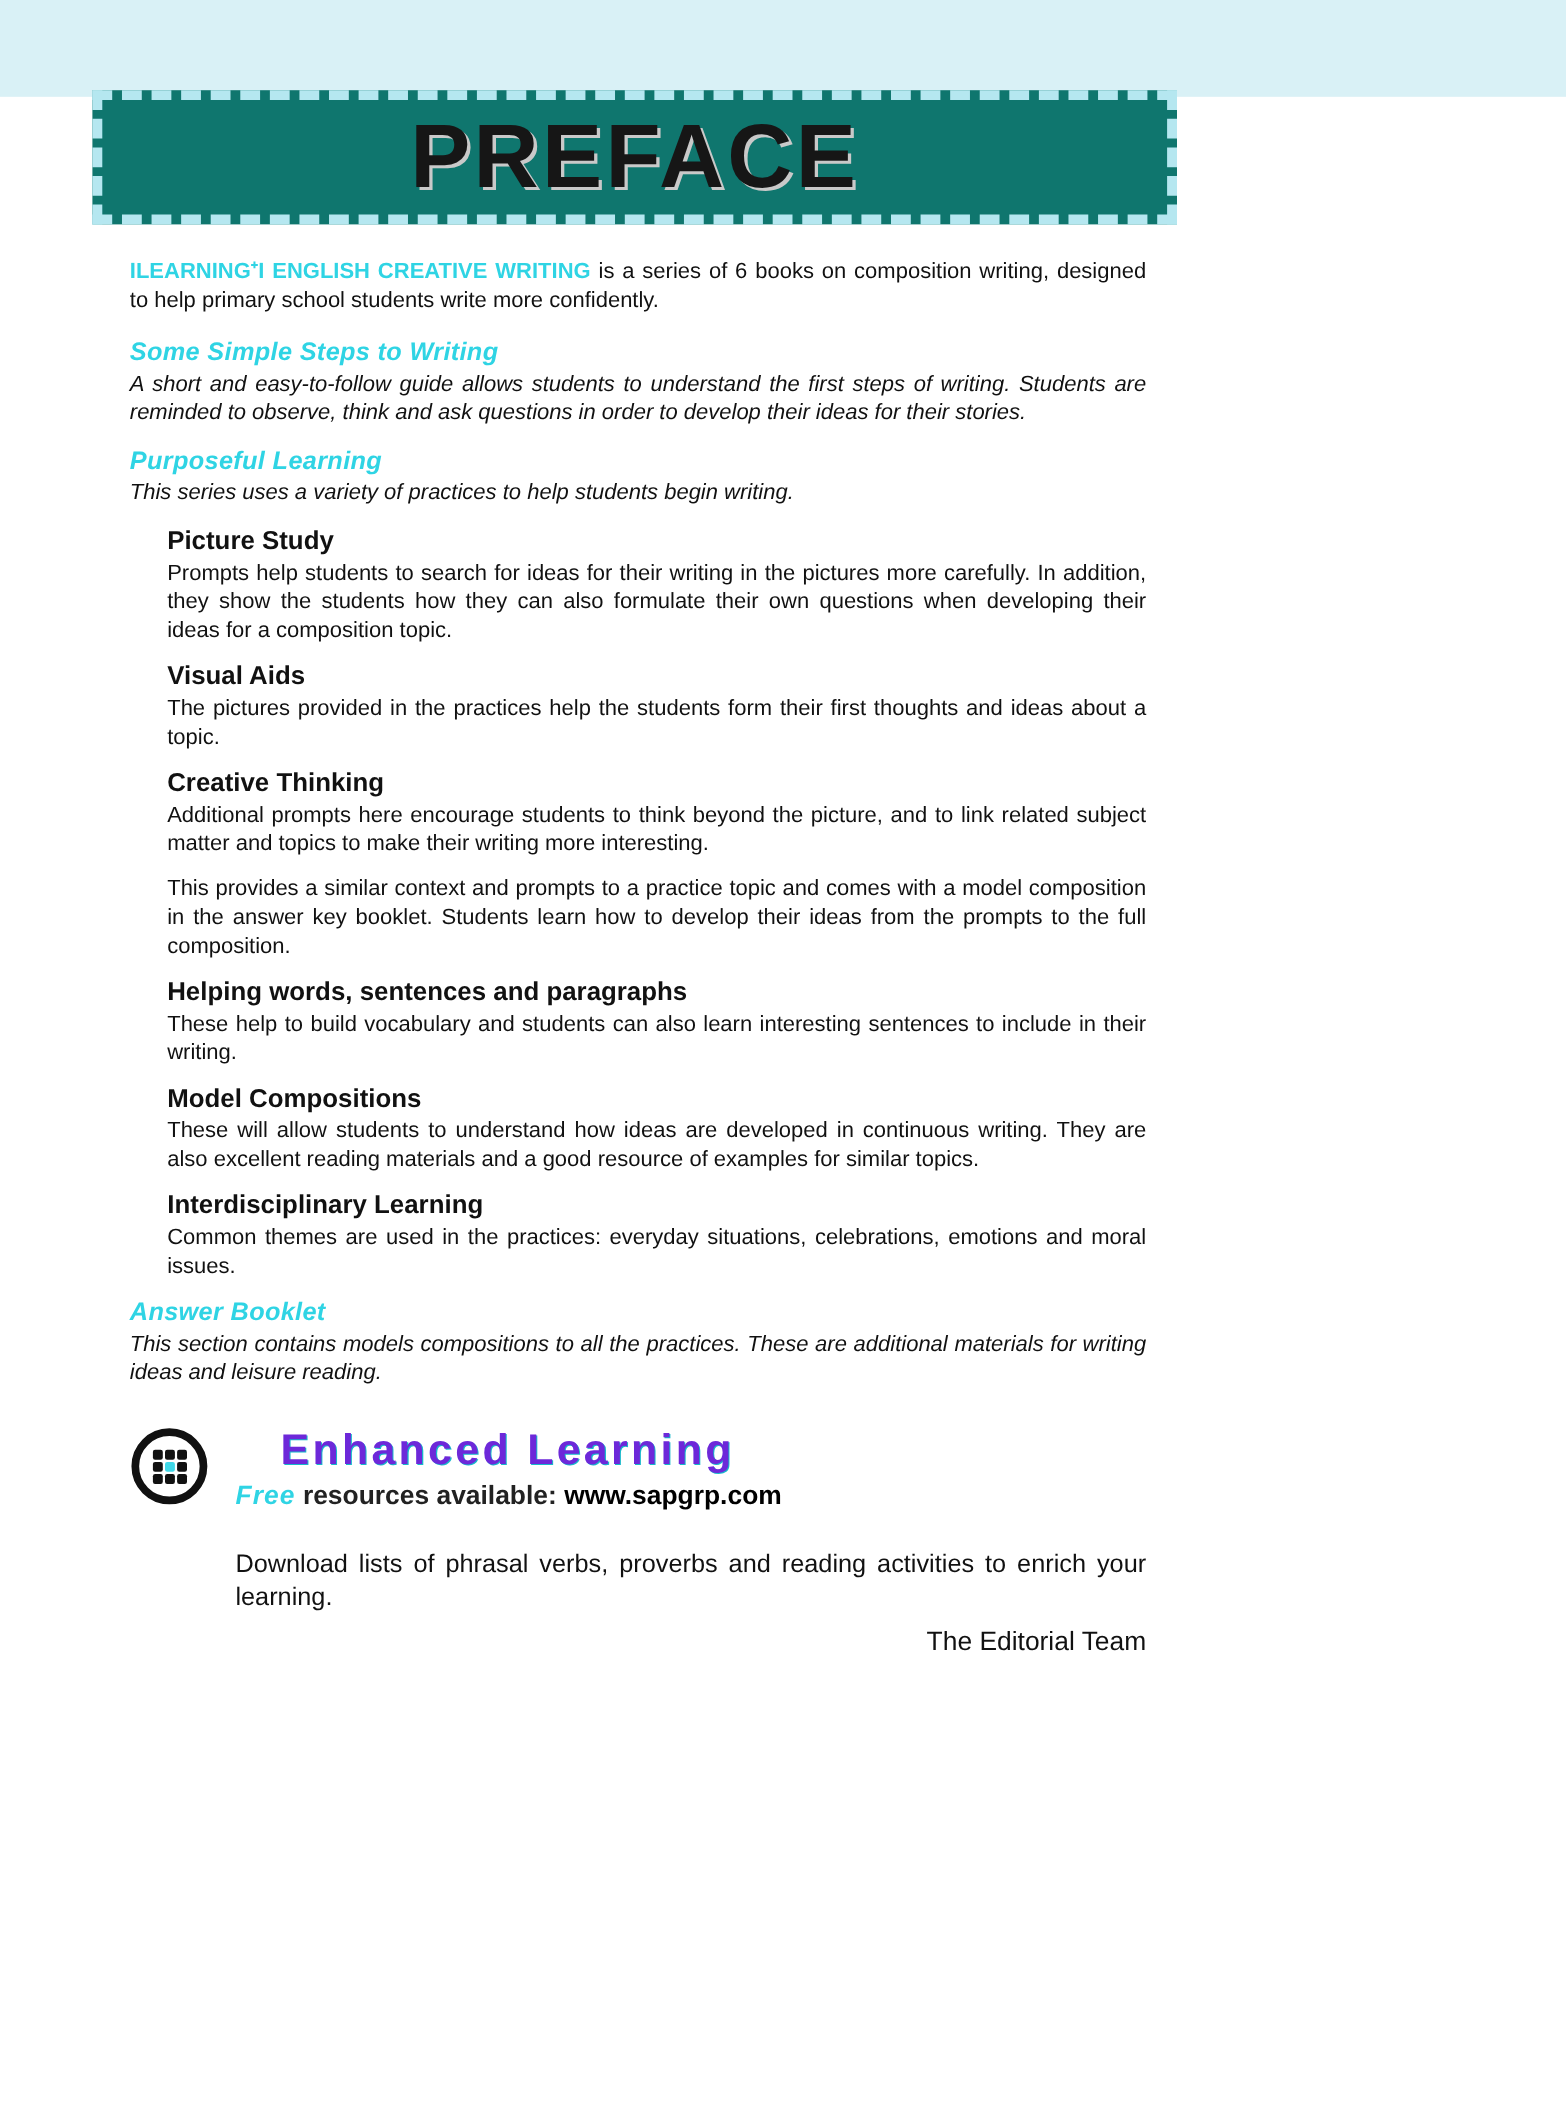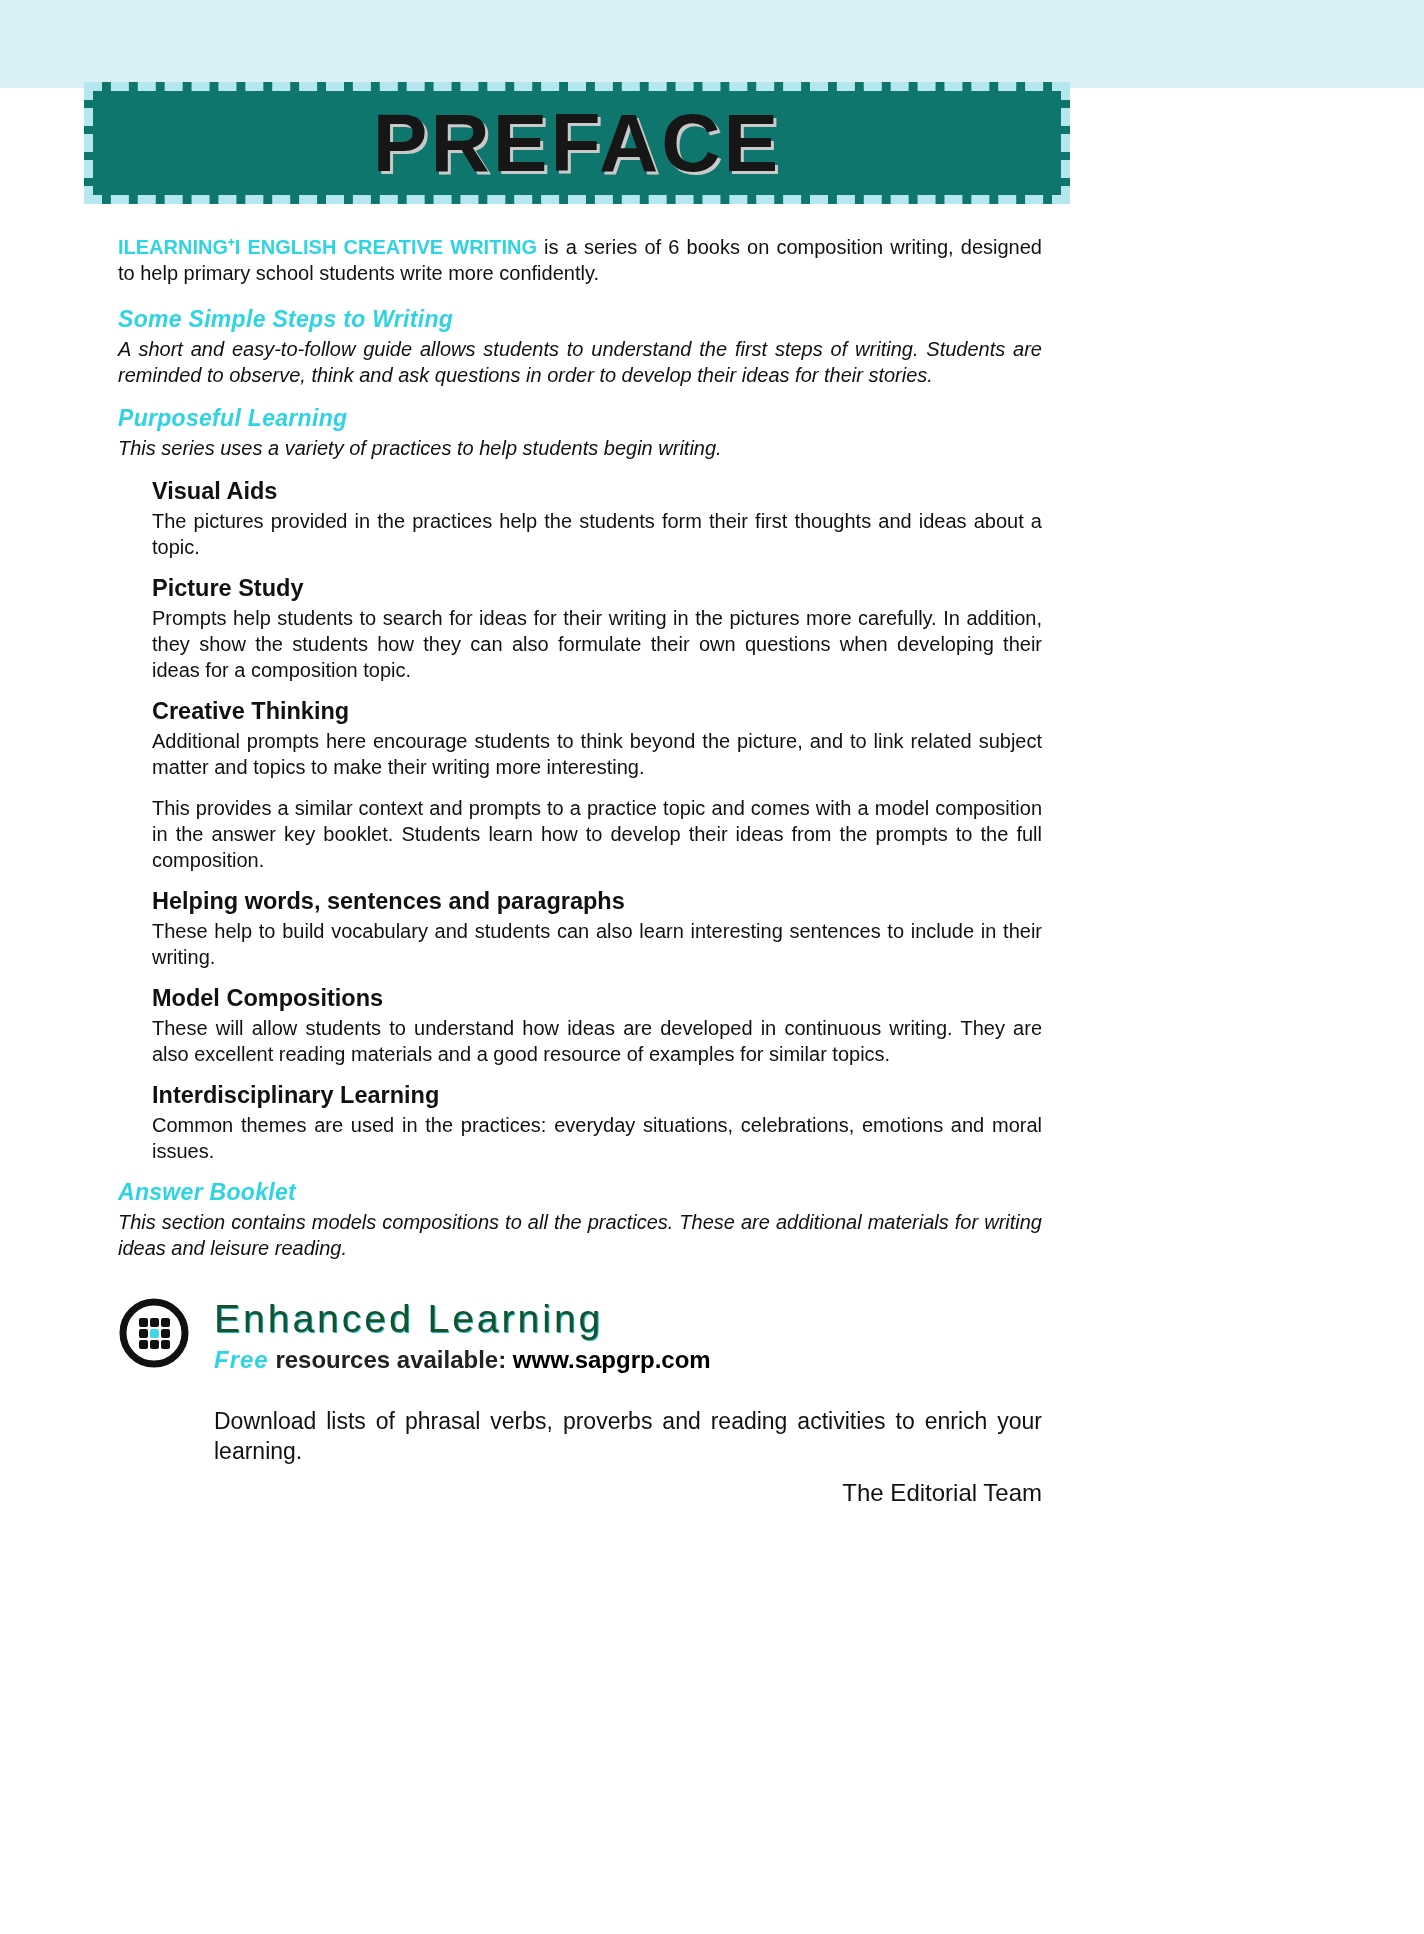--- a/index.html
+++ b/index.html
@@ -48,23 +48,24 @@
   }
   .subsections{margin-left:34px;}
   .subsection{margin-bottom:15px;}
   .sub-h{font-size:23.5px;font-weight:bold;margin:0 0 3px 0;}
   .enhanced{
     display:flex;gap:24px;margin-top:36px;align-items:flex-start;
   }
   .logo-wrap{flex:0 0 72px;}
   .etext{flex:1;}
   .etitle{
-    font-size:39px;font-weight:normal;color:#14532d;
+    font-size:39px;font-weight:bold;color:#6d28d9;
     letter-spacing:3px;
     text-shadow:1px 1px 0 #17b9cb;
+    margin-left:41px;
   }
   .eline{margin-top:5px;font-size:24px;}
   .free{color:#2fd4e4;font-style:italic;font-weight:bold;letter-spacing:1px;}
   .eres{font-weight:bold;color:#222;}
   .eurl{font-weight:bold;color:#000;}
   .ebody{margin-top:32px;font-size:23px;line-height:1.32;text-align:justify;}
   .sig{
     margin-top:12px;text-align:right;
     font-size:24px;font-weight:normal;
   }
@@ -88,27 +89,27 @@
   </div>
 
   <div class="section">
     <h3 class="cyan-h">Purposeful Learning</h3>
     <p class="body-text">This series uses a variety of practices to help students begin writing.</p>
   </div>
 
   <div class="subsections">
 
     <div class="subsection">
-      <h4 class="sub-h">Visual Aids</h4>
-      <p class="body-text">The pictures provided in the practices help the students form their first thoughts and ideas about a topic.</p>
+      <h4 class="sub-h">Picture Study</h4>
+      <p class="body-text">Prompts help students to search for ideas for their writing in the pictures more carefully. In addition, they show the students how they can also formulate their own questions when developing their ideas for a composition topic.</p>
     </div>
 
     <div class="subsection">
-      <h4 class="sub-h">Picture Study</h4>
-      <p class="body-text">Prompts help students to search for ideas for their writing in the pictures more carefully. In addition, they show the students how they can also formulate their own questions when developing their ideas for a composition topic.</p>
+      <h4 class="sub-h">Visual Aids</h4>
+      <p class="body-text">The pictures provided in the practices help the students form their first thoughts and ideas about a topic.</p>
     </div>
 
     <div class="subsection">
       <h4 class="sub-h">Creative Thinking</h4>
       <p class="body-text">Additional prompts here encourage students to think beyond the picture, and to link related subject matter and topics to make their writing more interesting.</p>
     </div>
 
     <div class="subsection">
       <p class="body-text">This provides a similar context and prompts to a practice topic and comes with a model composition in the answer key booklet. Students learn how to develop their ideas from the prompts to the full composition.</p>
     </div>

